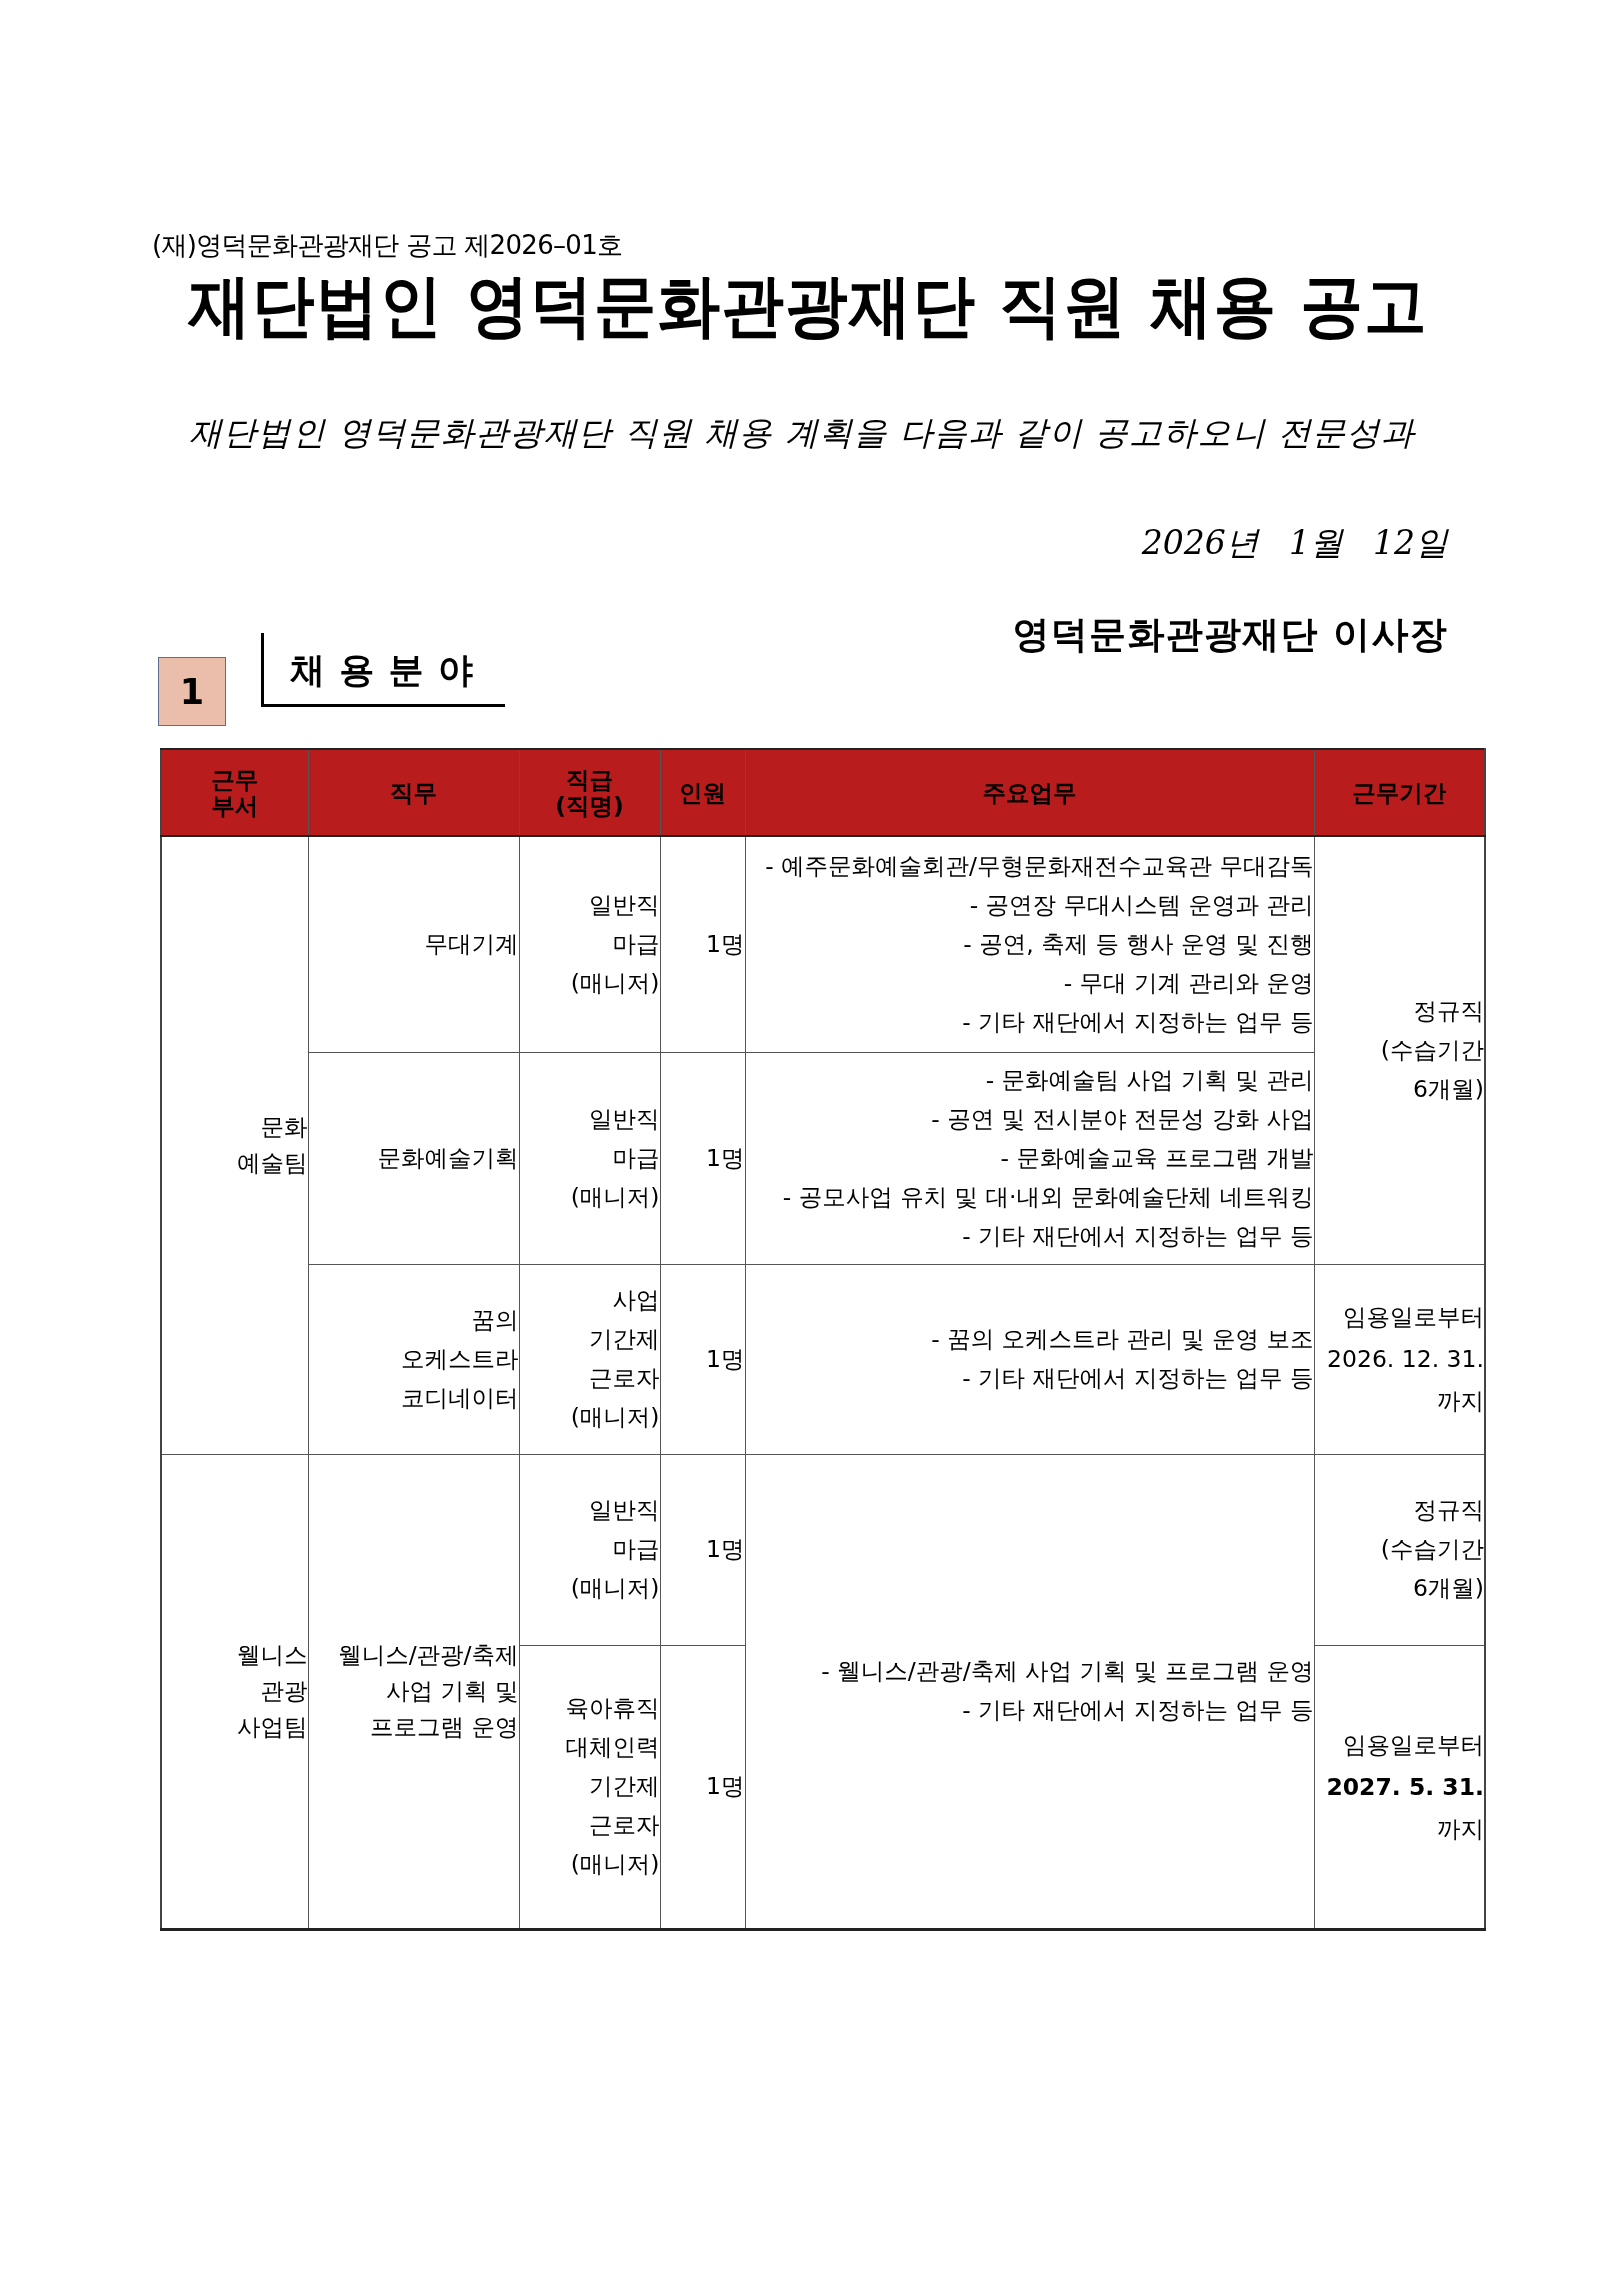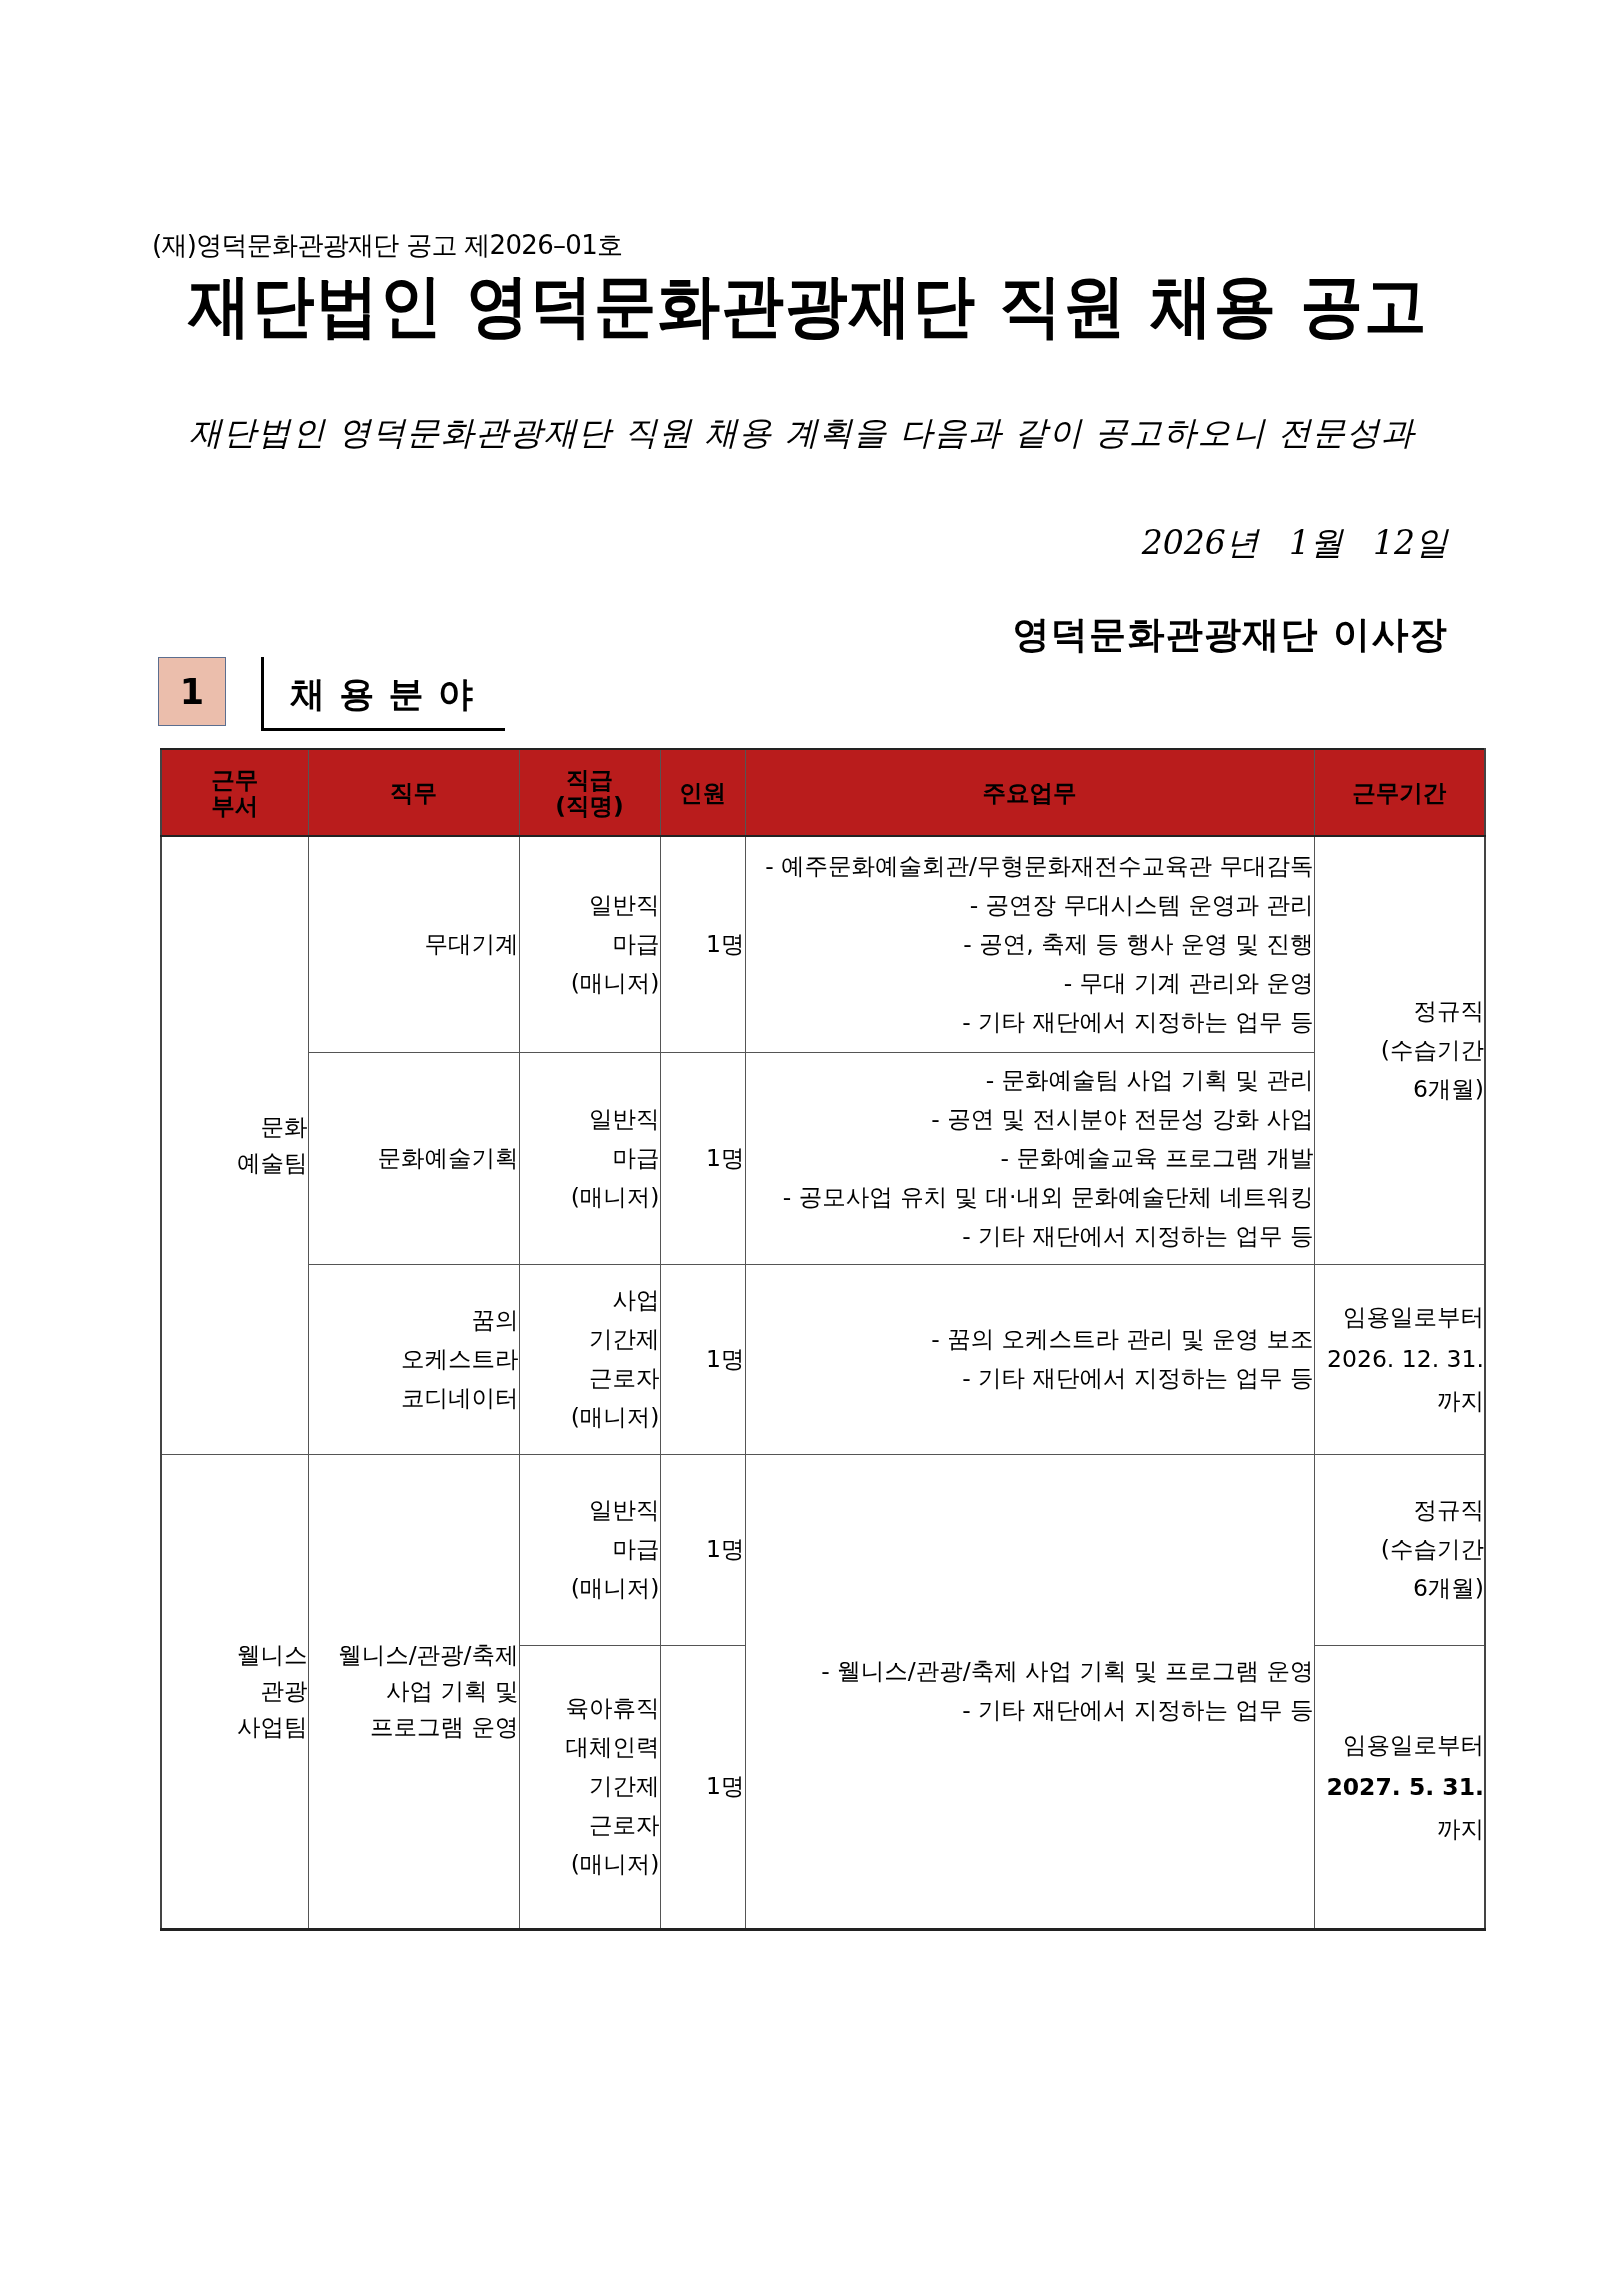--- a/index.html
+++ b/index.html
@@ -8,21 +8,21 @@
   .serif { font-family: "DejaVu Serif", "Liberation Serif", serif; font-style: italic; }
 
   .notice-no { position: absolute; left: 152px; top: 184px; font-size: 26px; letter-spacing: -0.7px; margin-top: 44px; }
   .main-title { position: absolute; left: 0; width: 1616px; top: 261px; text-align: center; font-size: 68px; font-weight: bold; letter-spacing: 1.3px; transform: scaleX(0.92); }
   .intro { position: absolute; left: 156px; width: 1304px; top: 403px; font-size: 33px; line-height: 60px; letter-spacing: 1.3px; }
   .intro .indent { display: inline-block; width: 33px; }
   .date { position: absolute; right: 168px; top: 521px; font-size: 33px; word-spacing: 19.6px; }
   .signer { position: absolute; right: 168px; top: 562px; font-size: 37px; font-weight: bold; letter-spacing: 1.3px; margin-top: 48px; }
 
   .sec-num { position: absolute; left: 158px; top: 657px; width: 68px; height: 69px; background: #EBBEAC; border: 0.7px solid #5b6e8f; box-sizing: border-box; display: flex; align-items: center; justify-content: center; font-size: 35px; font-weight: bold; }
-  .sec-title-wrap { position: absolute; left: 261px; top: 657px; width: 244px; height: 74px; border-left: 3.9px solid #000; border-bottom: 3.9px solid #000; box-sizing: border-box; }
+  .sec-title-wrap { position: absolute; left: 261px; top: 633px; width: 244px; height: 74px; border-left: 3.9px solid #000; border-bottom: 3.9px solid #000; box-sizing: border-box; }
   .sec-title { position: absolute; left: 26px; top: 14.3px; font-size: 35px; font-weight: bold; letter-spacing: 14.3px; }
 
   table.jobs { position: absolute; left: 160px; top: 748px; width: 1323px; border-collapse: collapse; table-layout: fixed; }
   table.jobs th, table.jobs td { border: 1.3px solid #555; text-align: center; vertical-align: middle; padding: 0; }
   table.jobs { border-top: 2.6px solid #222; border-bottom: 3.9px solid #222; border-left: 2px solid #444; border-right: 2px solid #444; }
   table.jobs thead th { background: #b91c1c; font-size: 23.5px; font-weight: bold; line-height: 26px; height: 85px; border-bottom: 2.6px solid #222; }
   table.jobs td { font-size: 23.5px; line-height: 39px; text-align: right; }
   td.duties { text-align: left; padding-left: 9px; padding-right: 3.9px; font-size: 25px; line-height: 35px; letter-spacing: 0px; }
   td.duties div { white-space: nowrap; }
   td.duties.pad { padding-left: 18px; }

